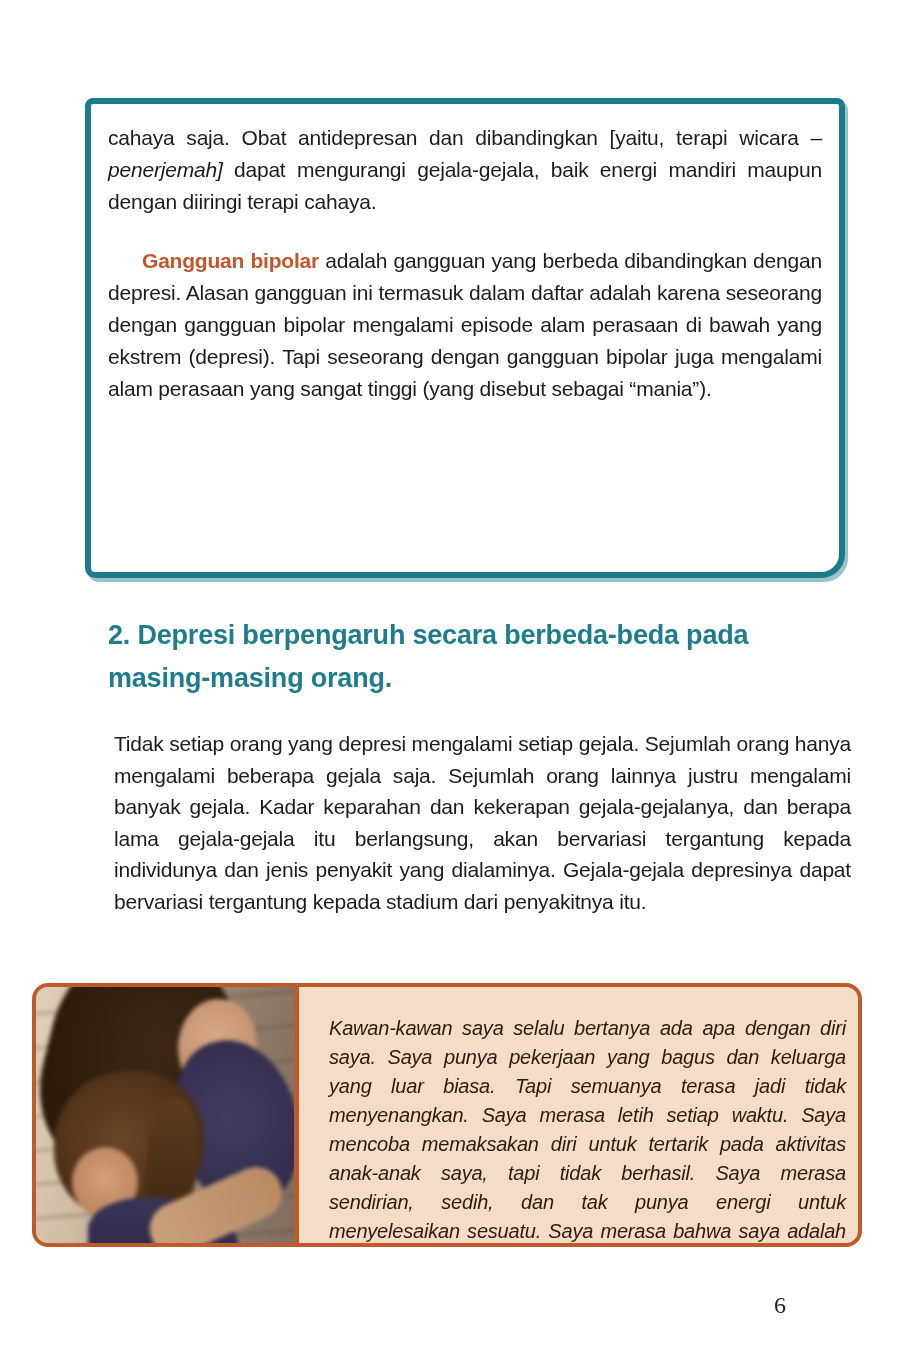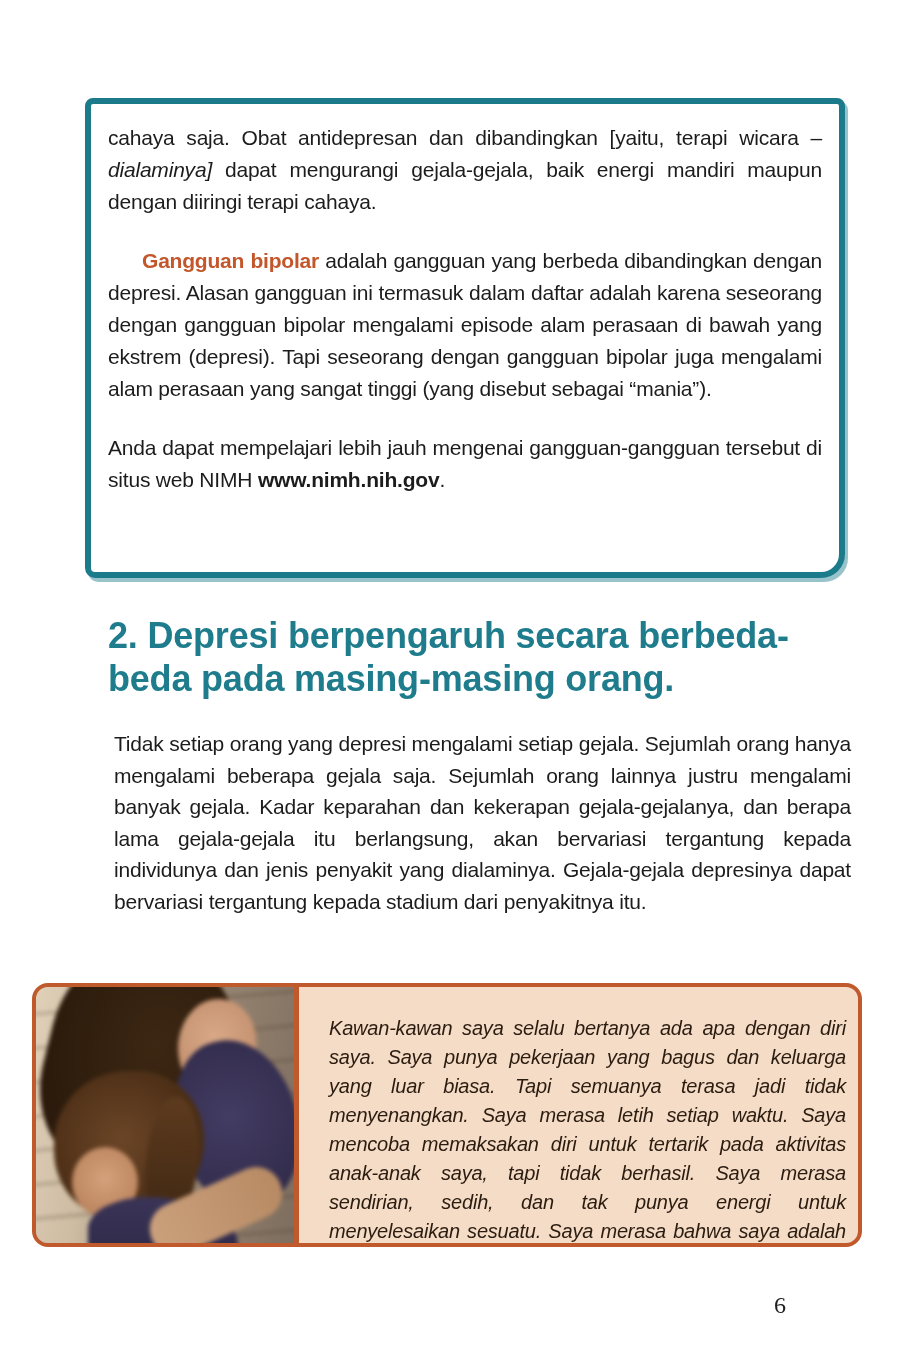--- a/index.html
+++ b/index.html
@@ -20,21 +20,21 @@
     margin:0 0 27px 0;font-size:21px;line-height:32px;
     text-align:justify;letter-spacing:-0.2px;
   }
   .accent-bold{color:#c3562a;font-weight:bold;margin-left:34px;}
   .em{font-style:italic;}
   .b{font-weight:bold;}
 
   
   .section-heading{
     position:absolute;left:108px;top:614px;width:695px;
-    font-size:36px;line-height:43px;font-weight:bold;color:#1e7c8c;
+    font-size:27px;line-height:43px;font-weight:bold;color:#1e7c8c;
     letter-spacing:-0.2px;margin:0;
   }
 
   
   .section-body{
     position:absolute;left:108px;top:722px;width:737px;
     font-size:21px;line-height:31.5px;text-align:justify;
     letter-spacing:-0.2px;margin:6px;
   }
 
@@ -107,23 +107,22 @@
     position:absolute;left:760px;top:1292px;width:40px;text-align:center;
     font-family:"Liberation Serif",serif;font-size:24px;color:#222;
   }
 </style>
 </head>
 <body>
 
 <div class="page">
 
   <div class="info-box">
-    <p><span>cahaya saja. Obat antidepresan dan dibandingkan [yaitu, terapi wicara – </span><span class="em">dialaminya]</span><span> dapat mengurangi gejala-gejala, baik energi mandiri maupun dengan diiringi terapi cahaya.</span></p>
+    <p><span>cahaya saja. Obat antidepresan dan dibandingkan [yaitu, terapi wicara – </span><span class="em">penerjemah]</span><span> dapat mengurangi gejala-gejala, baik energi mandiri maupun dengan diiringi terapi cahaya.</span></p>
     <p><span class="accent-bold">Gangguan bipolar</span><span> adalah gangguan yang berbeda dibandingkan dengan depresi. Alasan gangguan ini termasuk dalam daftar adalah karena seseorang dengan gangguan bipolar mengalami episode alam perasaan di bawah yang ekstrem (depresi). Tapi seseorang dengan gangguan bipolar juga mengalami alam perasaan yang sangat tinggi (yang disebut sebagai “mania”).</span></p>
-    <p><span>Anda dapat mempelajari lebih jauh mengenai gangguan-gangguan tersebut di situs web NIMH </span><span class="b">www.nimh.nih.gov</span><span>.</span></p>
   </div>
 
   <h2 class="section-heading">2. Depresi berpengaruh secara berbeda-beda pada masing-masing orang.</h2>
 
   <p class="section-body">Tidak setiap orang yang depresi mengalami setiap gejala. Sejumlah orang hanya mengalami beberapa gejala saja. Sejumlah orang lainnya justru mengalami banyak gejala. Kadar keparahan dan kekerapan gejala-gejalanya, dan berapa lama gejala-gejala itu berlangsung, akan bervariasi tergantung kepada individunya dan jenis penyakit yang dialaminya. Gejala-gejala depresinya dapat bervariasi tergantung kepada stadium dari penyakitnya itu.</p>
 
   <div class="testimonial-box">
     <div class="photo">
       <div class="photo-art">
         <div class="wood"></div>

